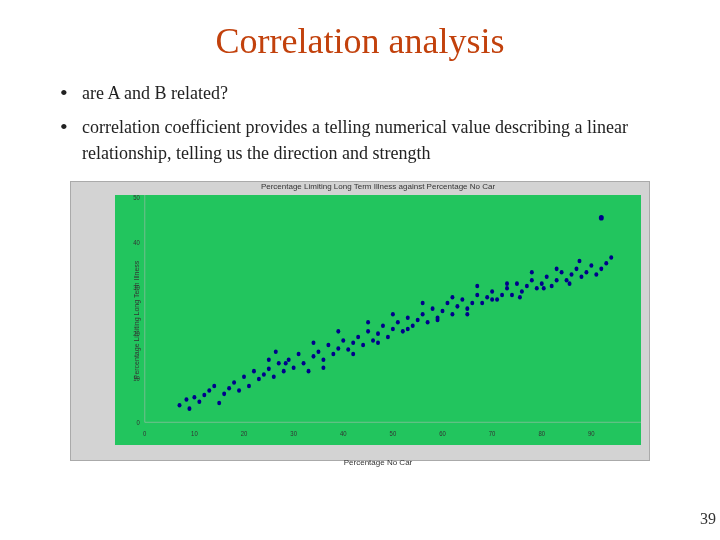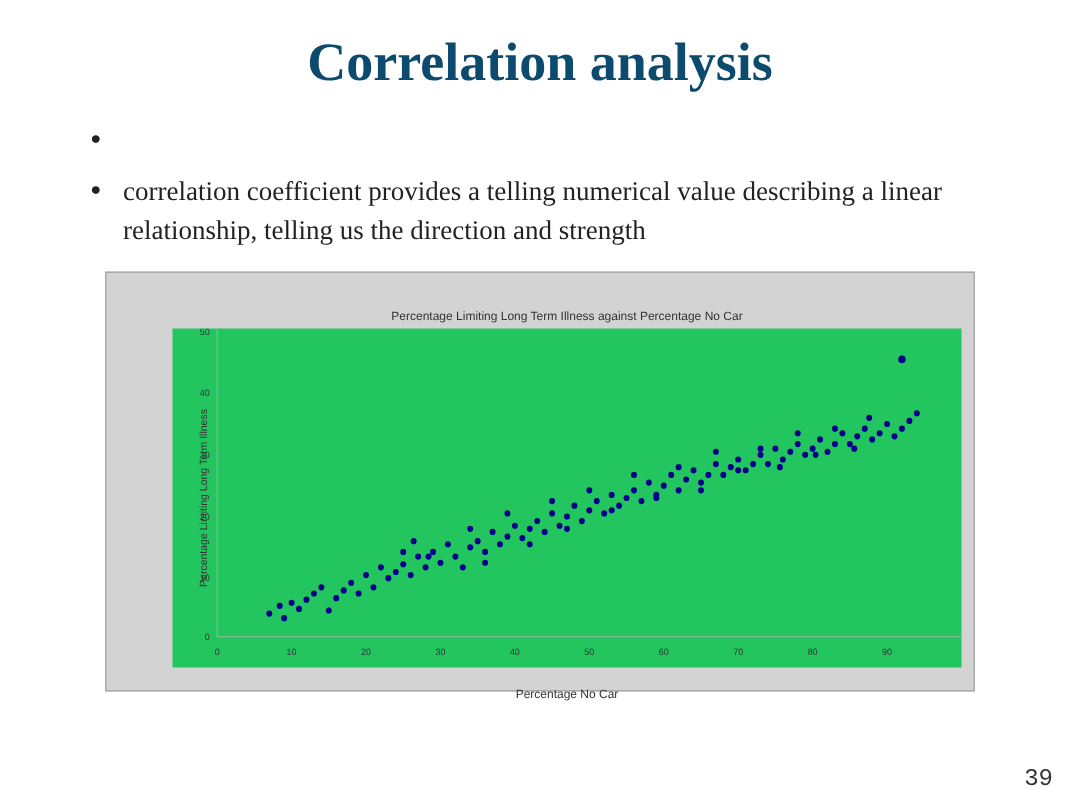--- a/index.html
+++ b/index.html
@@ -15,22 +15,22 @@
     .slide-container {
       width: 720px;
       height: 540px;
       padding: 20px 40px 20px 40px;
       position: relative;
     }
 
     .title {
       text-align: center;
       font-size: 36px;
-      font-weight: bold;
-      color: #0c4a6e;
+      font-weight: normal;
+      color: #c2410c;
       margin-bottom: 18px;
       font-family: Georgia, serif;
     }
 
     .bullets {
       list-style: none;
       padding-left: 20px;
       margin-bottom: 14px;
     }
 
@@ -51,21 +51,21 @@
       line-height: 1.2;
     }
 
     .chart-wrapper {
       width: 580px;
       margin: 0 auto;
       background: #d3d3d3;
       border: 1px solid #aaa;
       position: relative;
       height: 280px;
-      padding: 24px 8px 28px 44px;
+      padding: 0 8px 28px 44px;
     }
 
     .chart-title {
       text-align: center;
       font-size: 8px;
       color: #333;
       font-family: Arial, sans-serif;
       margin-bottom: 4px;
     }
 
@@ -100,41 +100,42 @@
 
     .chart-inner {
       position: relative;
       width: 100%;
       height: 100%;
     }
 
     .page-number {
       position: absolute;
       bottom: 12px;
-      right: 18px;
+      right: 4px;
       font-size: 16px;
       color: #333;
-      font-family: Liberation Mono, monospace;
+      font-family: Liberation Serif, serif;
     }
 
     svg.scatter {
       width: 100%;
       height: 100%;
     }
   </style>
 </head>
 <body>
 
 <div class="slide-container">
 
   <h1 class="title">Correlation analysis</h1>
 
   <ul class="bullets">
     <li>
       <span class="bullet-dot">•</span>
+      <span>are A and B related?</span>
     </li>
     <li>
       <span class="bullet-dot">•</span>
       <span>correlation coefficient provides a telling numerical value describing a linear relationship, telling us the direction and strength</span>
     </li>
   </ul>
 
   <div class="chart-wrapper">
     <div class="chart-title">Percentage Limiting Long Term Illness against Percentage No Car</div>
     <div class="chart-area">

